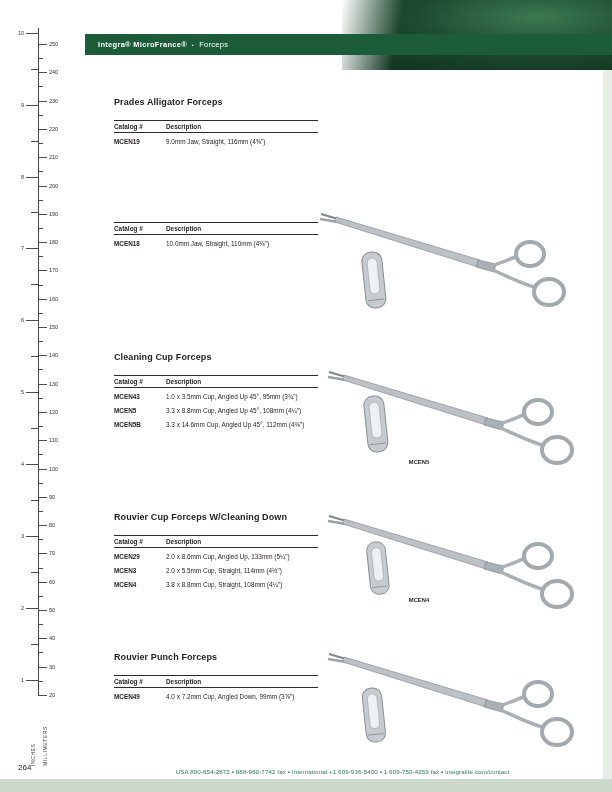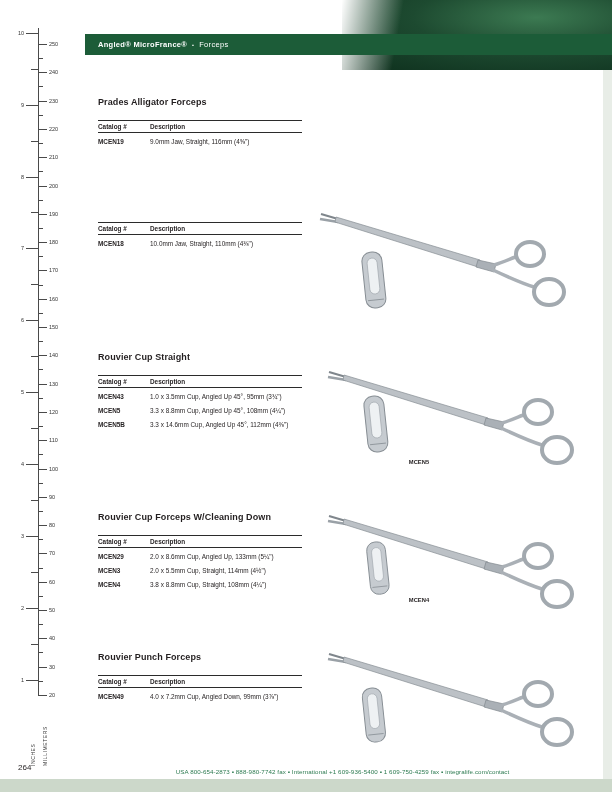--- a/index.html
+++ b/index.html
@@ -41,21 +41,21 @@
     transform:rotate(-90deg); transform-origin:0 0; white-space:nowrap; }
   .cap-in { left:30px; top:766px; }
   .cap-mm { left:42px; top:766px; }
 
   
   .page-number { position:absolute; left:18px; bottom:20px; font-size:8px; color:#231f20; }
   .footer { position:absolute; left:85px; right:12px; bottom:17px; text-align:center;
     font-size:6.2px; color:#2c7a50; letter-spacing:.1px; }
 
   
-  .product { position:absolute; left:98px; width:206px; }
+  .product { position:absolute; left:114px; width:206px; }
   .product h2 { font-size:9px; font-weight:bold; color:#231f20; margin-bottom:13px; letter-spacing:.1px; }
   .tbl { width:204px; }
   .thead { display:flex; align-items:center; height:13px;
     border-top:1px solid #2b2b2b; border-bottom:0.75px solid #2b2b2b;
     font-size:6.4px; font-weight:bold; color:#231f20; }
   .trow { display:flex; align-items:baseline; height:14px; padding-top:4.5px;
     font-size:6.4px; color:#231f20; white-space:nowrap; }
   .colcat { width:52px; flex:none; }
   .trow .colcat { font-weight:bold; }
 
@@ -65,21 +65,21 @@
   .caption { position:absolute; width:60px; text-align:center; font-size:5.8px; font-weight:bold; color:#231f20; }
 </style>
 </head>
 <body>
 
 <div class="page">
 
   <div class="photo"></div>
 
   <div class="header-bar">
-    <span class="brand">Angled® MicroFrance®</span>
+    <span class="brand">Integra® MicroFrance®</span>
     <span class="bullet">▪</span>
     <span class="section">Forceps</span>
   </div>
 
   <div class="right-strip"></div>
   <div class="bottom-strip"></div>
 
   <div class="ruler" id="ruler">
     <div class="spine"></div>
     <div class="ruler-caption cap-in">INCHES</div>
@@ -207,21 +207,21 @@
         <span>Description</span>
       </div>
       <div class="trow">
         <span class="colcat">MCEN18</span>
         <span>10.0mm Jaw, Straight, 110mm (4⅜")</span>
       </div>
     </div>
   </section>
 
   <section class="product" style="top:352px">
-    <h2>Rouvier Cup Straight</h2>
+    <h2>Cleaning Cup Forceps</h2>
     <div class="tbl">
       <div class="thead">
         <span class="colcat">Catalog #</span>
         <span>Description</span>
       </div>
       <div class="trow">
         <span class="colcat">MCEN43</span>
         <span>1.0 x 3.5mm Cup, Angled Up 45°, 95mm (3¾")</span>
       </div>
       <div class="trow">

